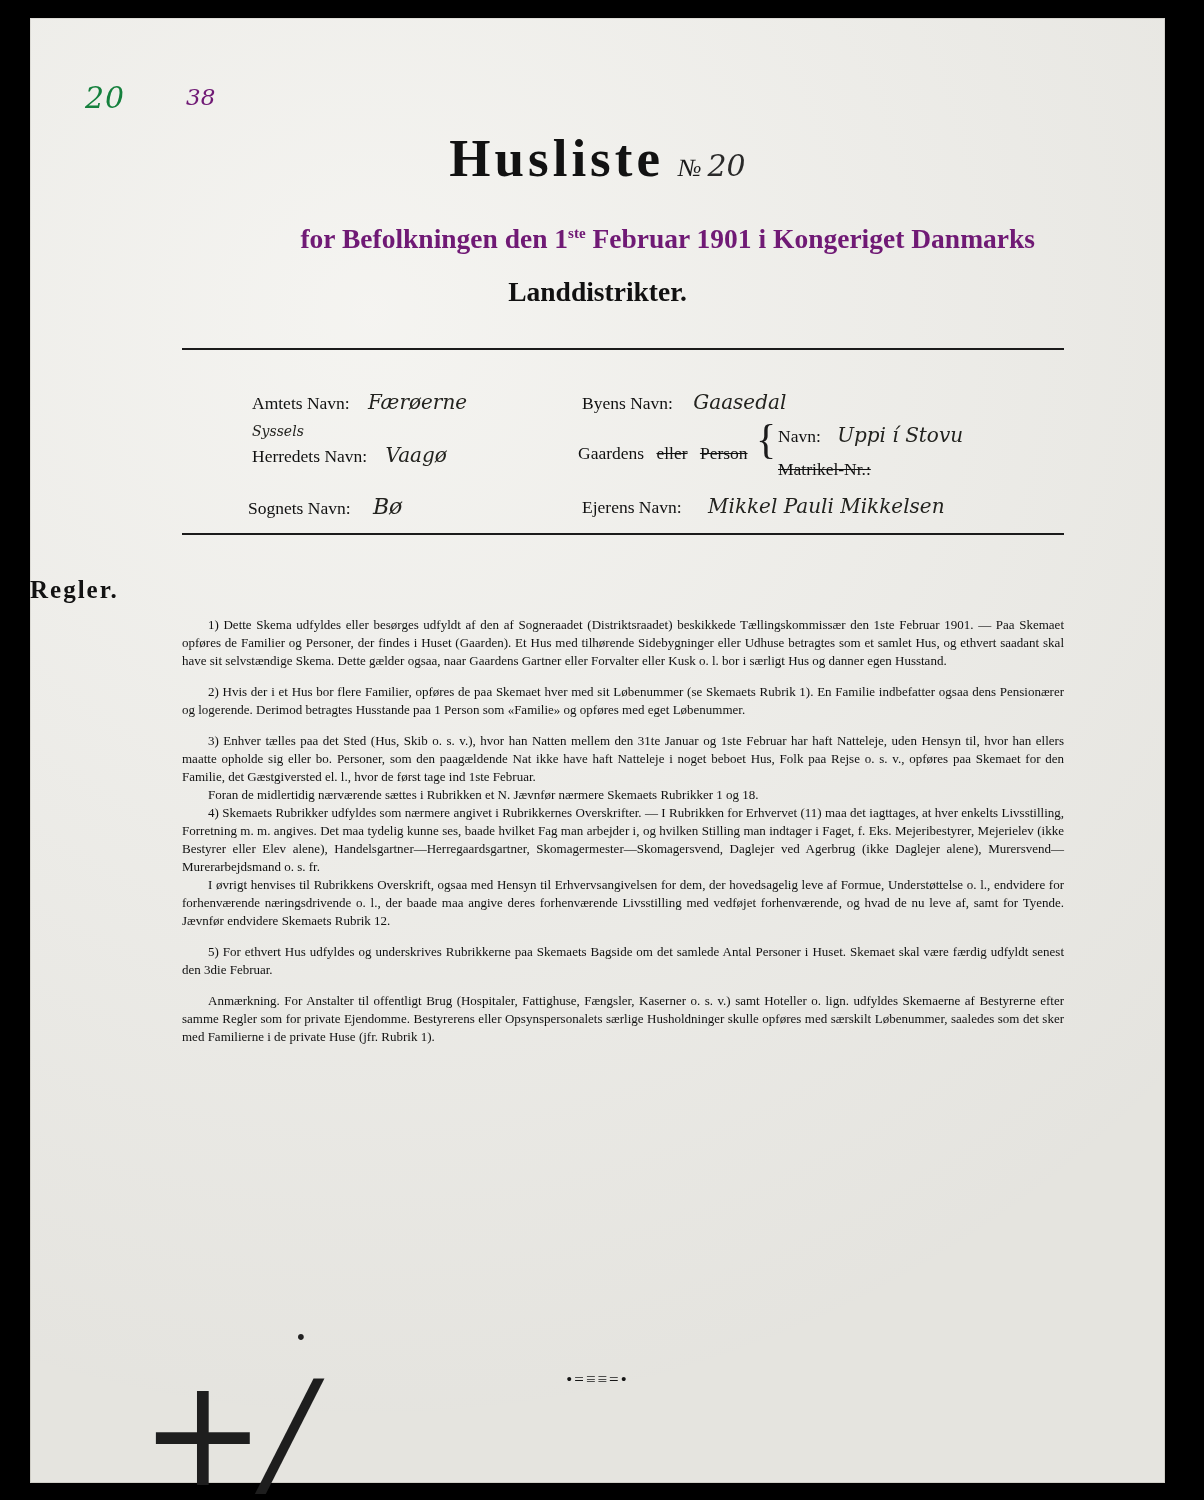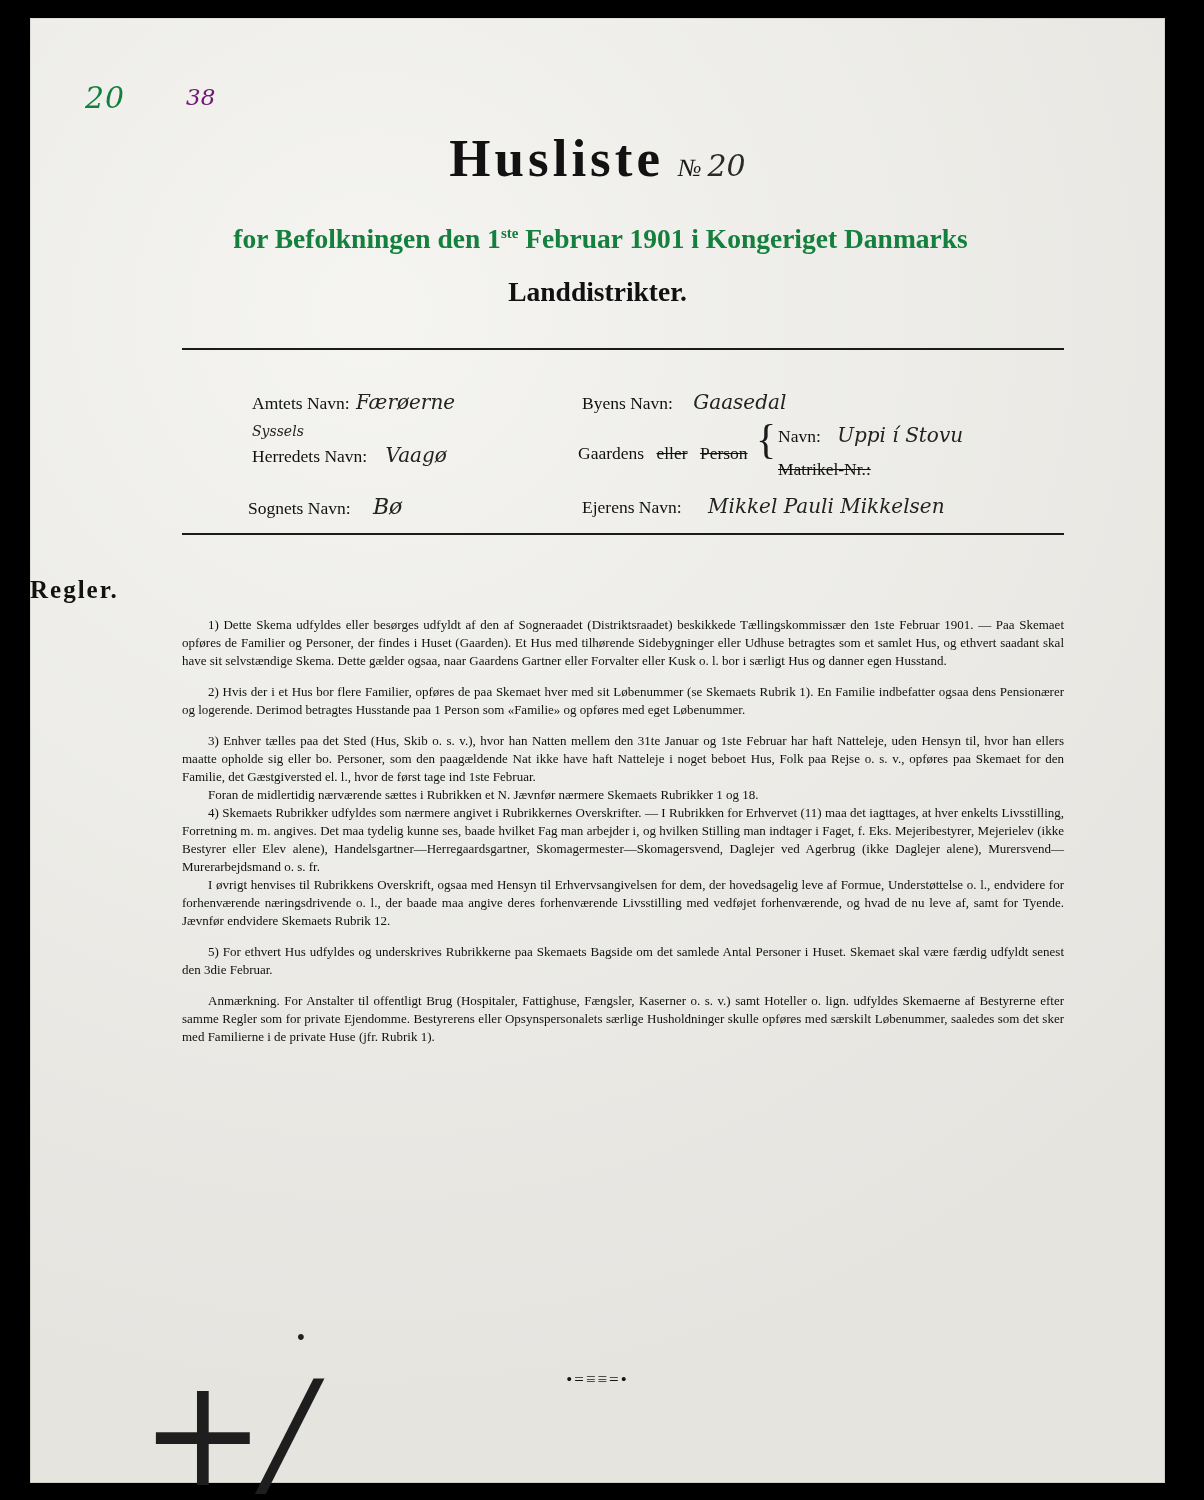--- a/index.html
+++ b/index.html
@@ -15,21 +15,21 @@
   .stamp-left{position:absolute;left:55px;top:62px;font-family:"DejaVu Serif",serif;font-style:italic;
       font-size:30px;color:#15803d;letter-spacing:1px;}
   .stamp-right{position:absolute;left:118px;top:66px;font-family:"DejaVu Serif",serif;font-style:italic;
       font-size:23px;color:#701a75;margin-left:38px;}
 
   .title{position:absolute;left:0;right:0;top:110px;text-align:center;}
   .title .big{font-family:"Liberation Serif",serif;font-weight:bold;font-size:53px;letter-spacing:4px;color:#121212;}
   .title .no{font-size:25px;font-style:italic;margin-left:14px;color:#1a1a1a;}
   .title .nonum{font-family:"DejaVu Serif",serif;font-style:italic;font-size:30px;margin-left:6px;}
 
-  .sub1{position:absolute;left:130px;right:124px;top:205px;text-align:center;font-size:27.5px;font-weight:bold;color:#15803d;}
+  .sub1{position:absolute;left:130px;right:130px;top:205px;text-align:right;font-size:27.5px;font-weight:bold;color:#701a75;}
   .sub1 sup{font-size:15px;font-weight:bold;}
   .sub2{position:absolute;left:130px;right:130px;top:258px;text-align:center;font-size:27.5px;font-weight:bold;color:#111;}
 
   .rule{position:absolute;height:2px;background:#1b1b1b;}
   .rule.top{left:152px;width:882px;top:330px;}
   .rule.bottom{left:152px;width:882px;top:515px;}
 
   .fieldrow{position:absolute;font-size:17.5px;color:#111;}
   .lbl{font-family:Liberation Serif, serif;}
   .val{font-family:"DejaVu Serif",serif;font-style:italic;font-size:20px;color:#23231f;}
@@ -67,21 +67,21 @@
     <div class="sub1">
       <span>for Befolkningen den 1</span><sup>ste</sup><span> Februar 1901 i Kongeriget Danmarks</span>
     </div>
     <div class="sub2">Landdistrikter.</div>
 
     <div class="rule top"></div>
     <div class="rule bottom"></div>
 
     <div class="fieldrow" style="left:222px;top:372px;">
       <span class="lbl">Amtets Navn:</span>
-      <span class="val hand" style="margin-left:2px;">Færøerne</span>
+      <span class="val hand" style="margin-left:14px;">Færøerne</span>
     </div>
 
     <div class="fieldrow" style="left:222px;top:405px;font-size:13px;">
       <span class="val hand" style="font-size:14px;">Syssels</span>
     </div>
 
     <div class="fieldrow" style="left:222px;top:425px;">
       <span class="lbl">Herredets Navn:</span>
       <span class="val hand" style="margin-left:14px;">Vaagø</span>
     </div>

